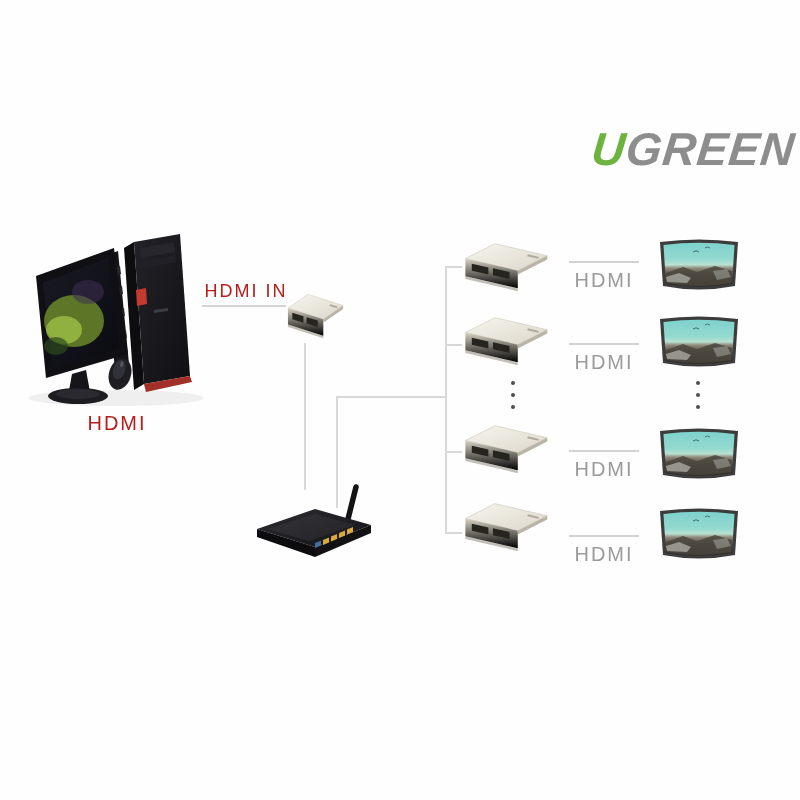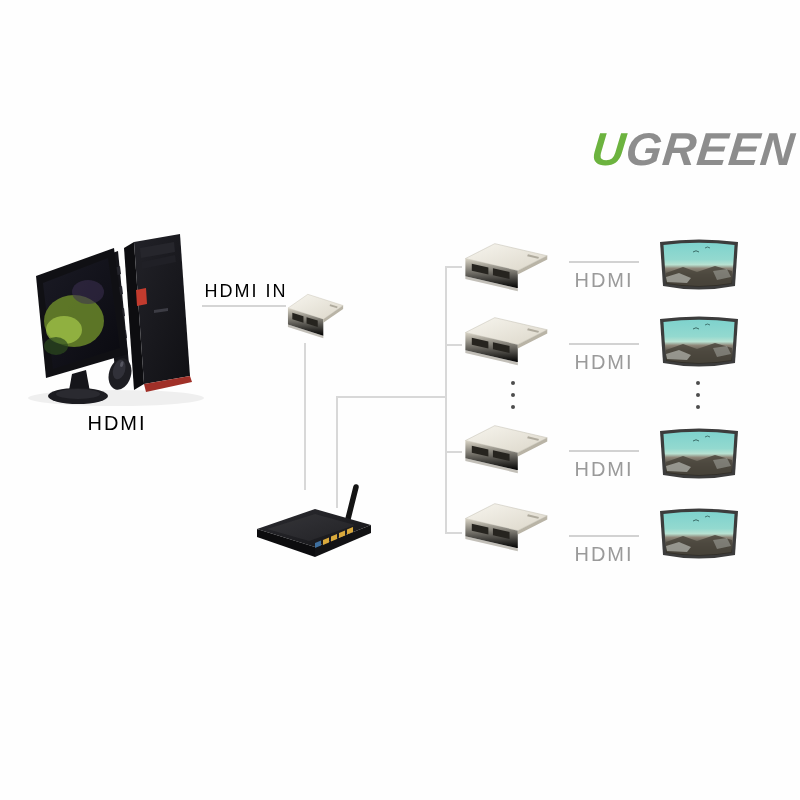--- a/index.html
+++ b/index.html
@@ -10,21 +10,21 @@
   
   .logo{
     position:absolute;left:592px;top:122px;width:210px;height:54px;
     font-weight:700;font-style:italic;font-size:46px;line-height:54px;
     letter-spacing:1px;transform:skewX(-6deg);white-space:nowrap;
   }
   .logo .u{color:#6cb33f;}
   .logo .rest{color:#8d8d8d;}
   
   .dlabel{
-    position:absolute;color:#000000;font-size:20px;font-weight:400;
+    position:absolute;color:#b91c1c;font-size:20px;font-weight:400;
     letter-spacing:2px;white-space:nowrap;
   }
   .src-label{left:62px;top:412px;width:110px;text-align:center;}
   .hdmi-in{left:203px;top:281px;width:86px;text-align:center;font-size:18px;}
   .hdmi-in-line{position:absolute;left:202px;top:305px;width:84px;height:2px;background:#d5d5d5;}
   
   .line{position:absolute;background:#d8d8d8;}
   .v{width:2px;} .h{height:2px;}
   .c-tx-router{left:304px;top:343px;height:147px;}
   .c-router-up{left:336px;top:396px;height:112px;}

